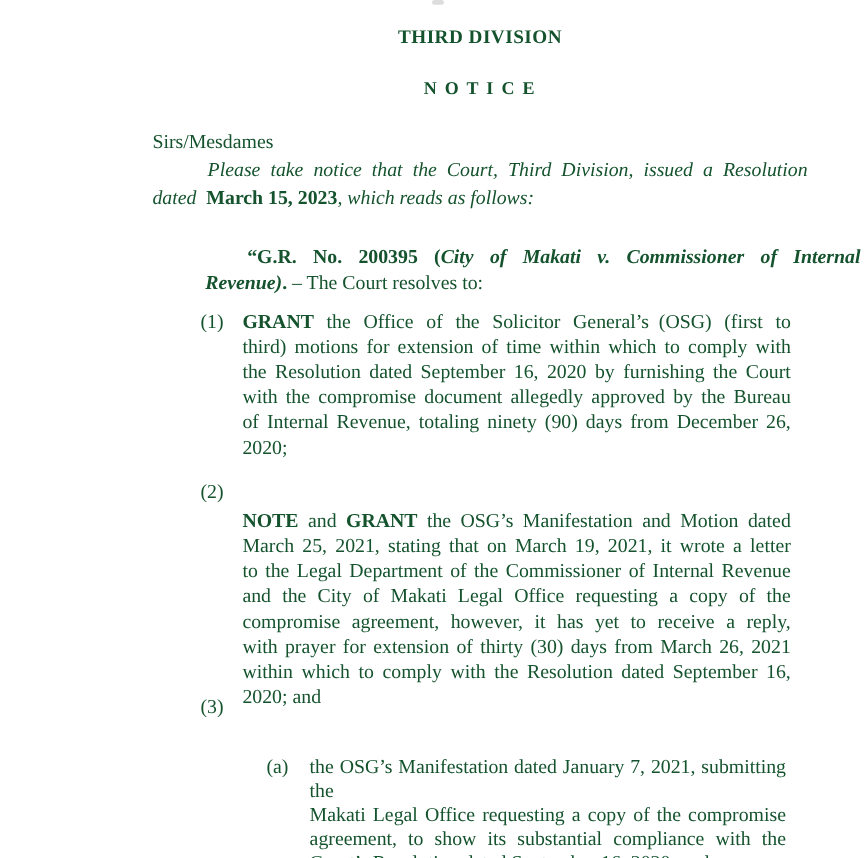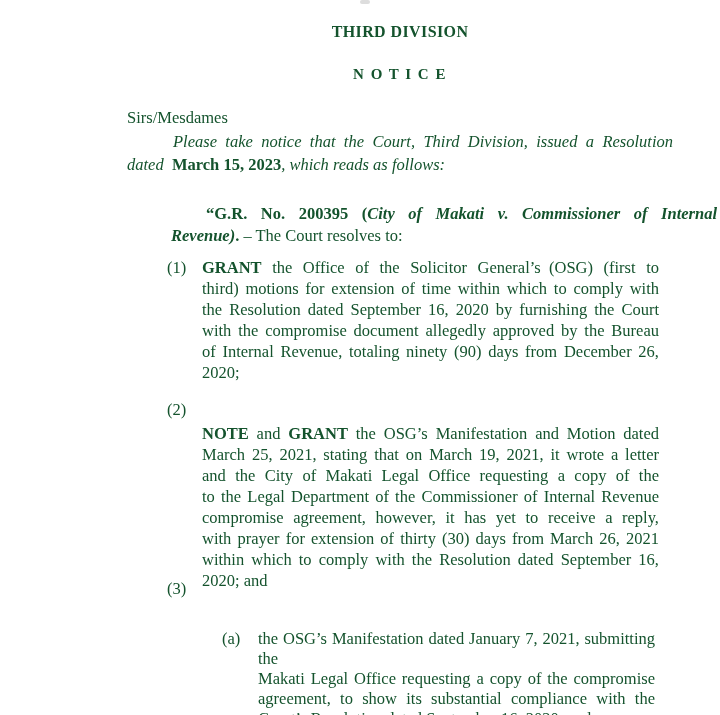--- a/index.html
+++ b/index.html
@@ -96,22 +96,22 @@
         <div class="line"><span>third) motions for extension of time within which to comply with</span></div>
         <div class="line"><span>the Resolution dated September 16, 2020 by furnishing the Court</span></div>
         <div class="line"><span>with the compromise document allegedly approved by the Bureau</span></div>
         <div class="line"><span>of Internal Revenue, totaling ninety (90) days from December 26,</span></div>
         <div class="line last"><span>2020;</span></div>
       </div>
       <div class="marker" style="left: 167px; top: 399px; line-height: 21px;">(2)</div>
       <div class="block" style="left: 202px; top: 399px; width: 457px; line-height: 21px; margin-top: 24px;">
         <div class="line"><span class="b">NOTE</span><span> and </span><span class="b">GRANT</span><span> the OSG’s Manifestation and Motion dated</span></div>
         <div class="line"><span>March 25, 2021, stating that on March 19, 2021, it wrote a letter</span></div>
+        <div class="line"><span>to the Legal Department of the Commissioner of Internal Revenue</span></div>
         <div class="line"><span>and the City of Makati Legal Office requesting a copy of the</span></div>
-        <div class="line"><span>to the Legal Department of the Commissioner of Internal Revenue</span></div>
         <div class="line"><span>compromise agreement, however, it has yet to receive a reply,</span></div>
         <div class="line"><span>with prayer for extension of thirty (30) days from March 26, 2021</span></div>
         <div class="line"><span>within which to comply with the Resolution dated September 16,</span></div>
         <div class="line last"><span>2020; and</span></div>
       </div>
       <div class="marker" style="left: 167px; top: 578px; line-height: 21px;">(3)</div>
       <div class="marker" style="left: 222px; top: 629px; line-height: 20px;">(a)</div>
       <div class="block" style="left: 258px; top: 629px; width: 397px; line-height: 20px;">
         <div class="line"><span>the OSG’s Manifestation dated January 7, 2021, submitting the</span></div>
         <div class="line"><span>Makati Legal Office requesting a copy of the compromise</span></div>

